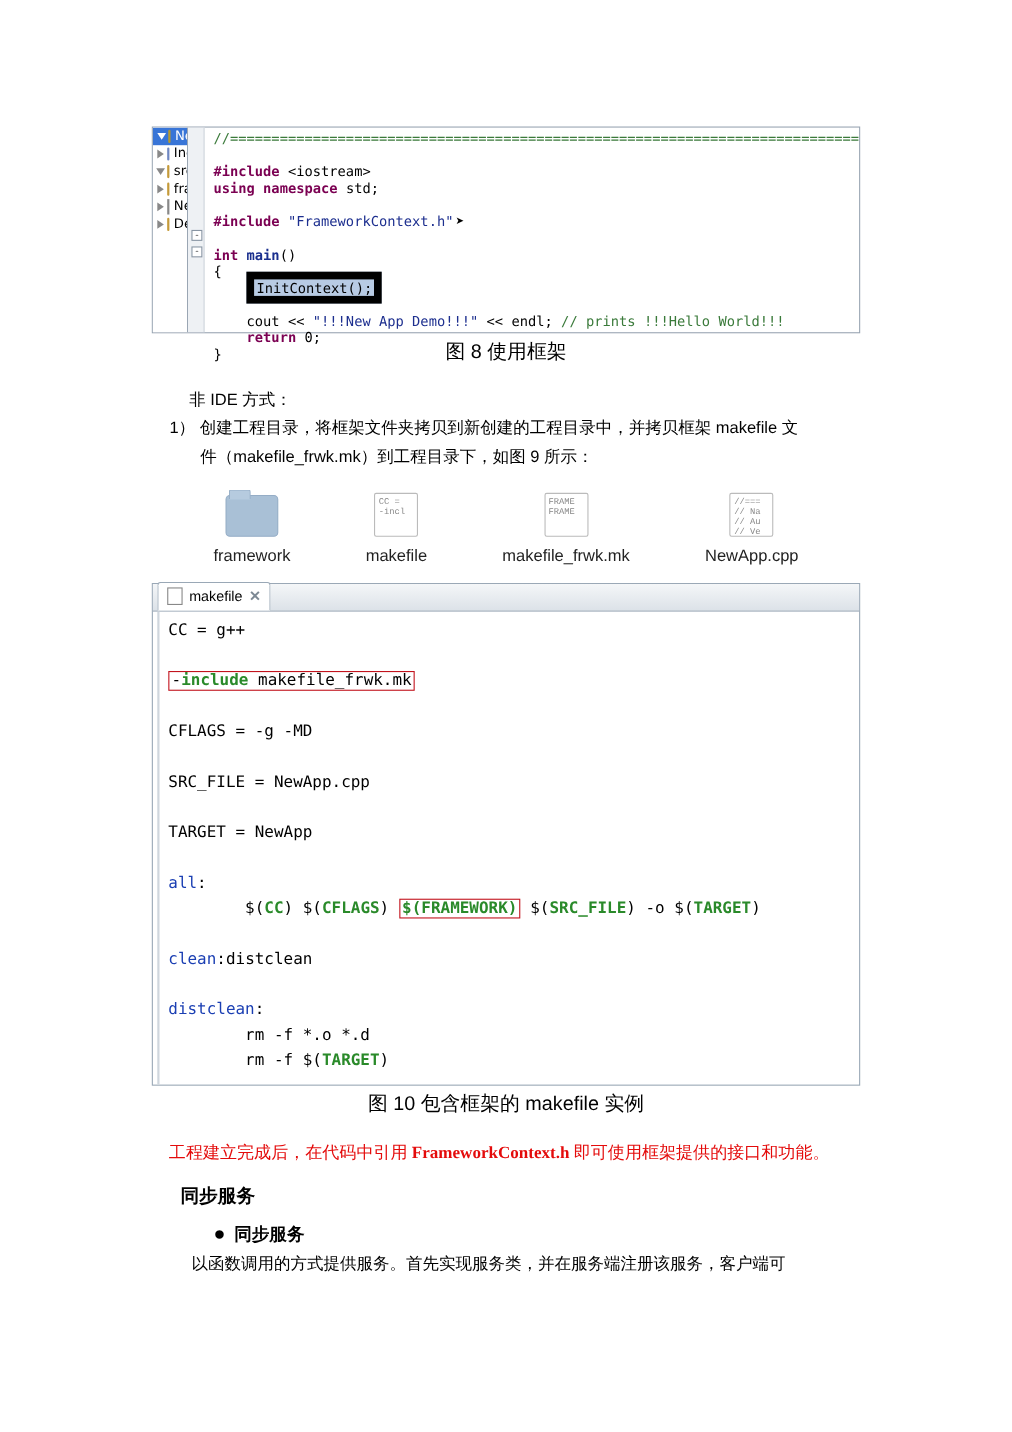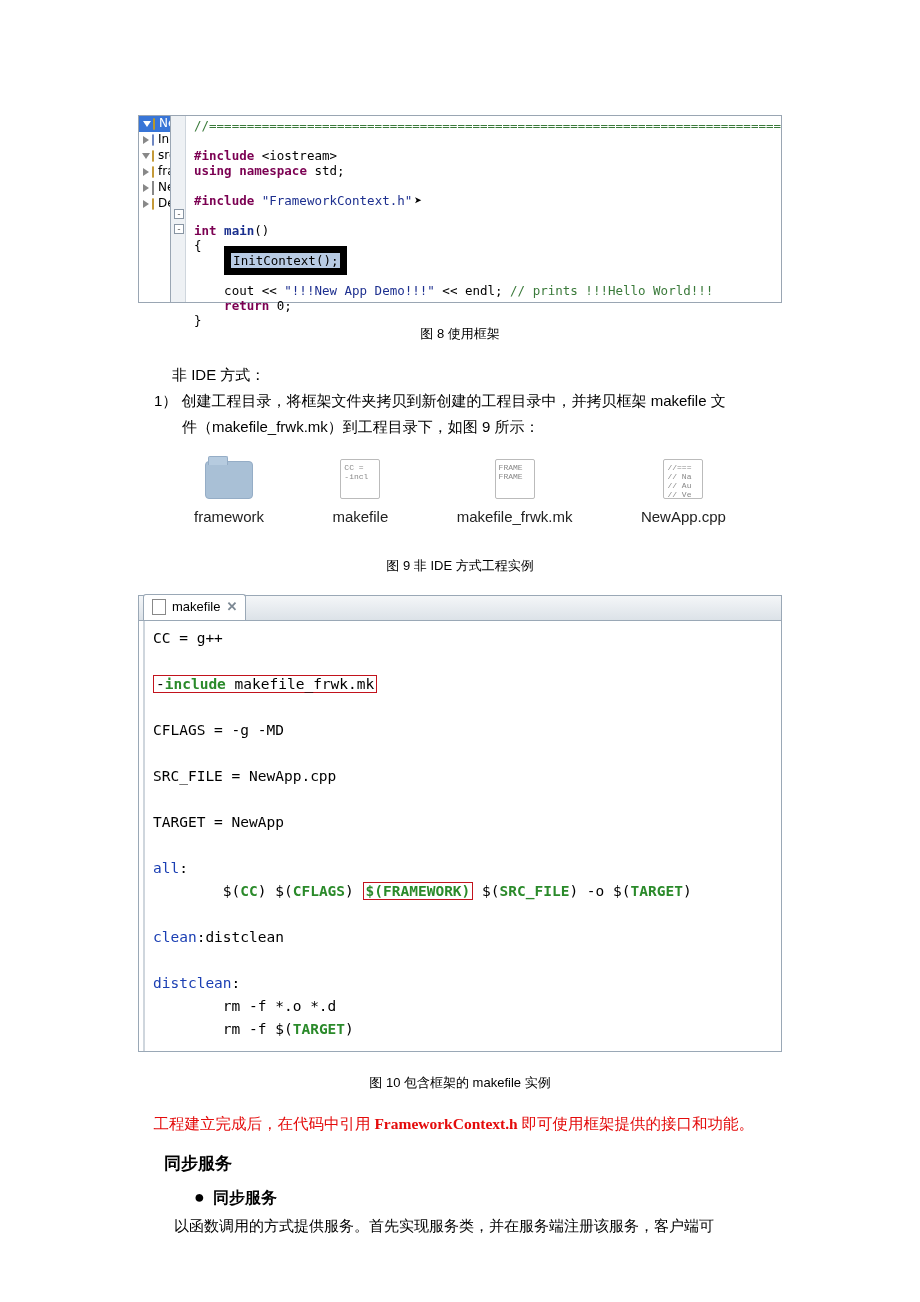--- a/index.html
+++ b/index.html
@@ -99,21 +99,21 @@
   }
   .fig8-lines { padding: 2px 0 0 8px; white-space: pre; }
   .kw-pre   { color:#7b0052; font-weight:bold; }
   .kw-blue  { color:#1a2f8e; font-weight:bold; }
   .str-blue { color:#1d2f8f; }
   .cfunc    { color:#000; }
   .comment  { color:#3a7a3a; }
   .code-hl  { background:#b8cbe4; border:7px solid #000000; padding:0 2px; }
   .cursor-arrow { font-size:13px; color:#000; margin-left:2px; }
 
-  .cap { text-align: center; font-size: 13px; margin: 21px 0 18px 0; color:#000; }
+  .cap { text-align: center; font-size: 18px; margin: 2px 0 18px 0; color:#000; }
 
   
   .body { font-size: 15px; color:#000; }
   .para-indent { padding-left: 34px; text-indent: 0; margin-bottom:2px;}
   .numlist { padding-left: 16px; margin-bottom:2px;}
   .numlist-cont { padding-left: 44px; }
 
   
   .fig9 {
     display:flex; justify-content:space-between; align-items:flex-end;
@@ -256,21 +256,20 @@
       <div>makefile_frwk.mk</div>
     </div>
     <div class="item">
       <div class="docicon">//===
 // Na
 // Au
 // Ve</div>
       <div>NewApp.cpp</div>
     </div>
   </div>
-  <div class="cap">图 9 非 IDE 方式工程实例</div>
 
 
   <div class="fig10-wrap">
     <div class="fig10-tab">
       <div class="tab">
         <span class="pageicon"></span>
         <span>makefile</span>
         <span class="x">✕</span>
       </div>
     </div>

